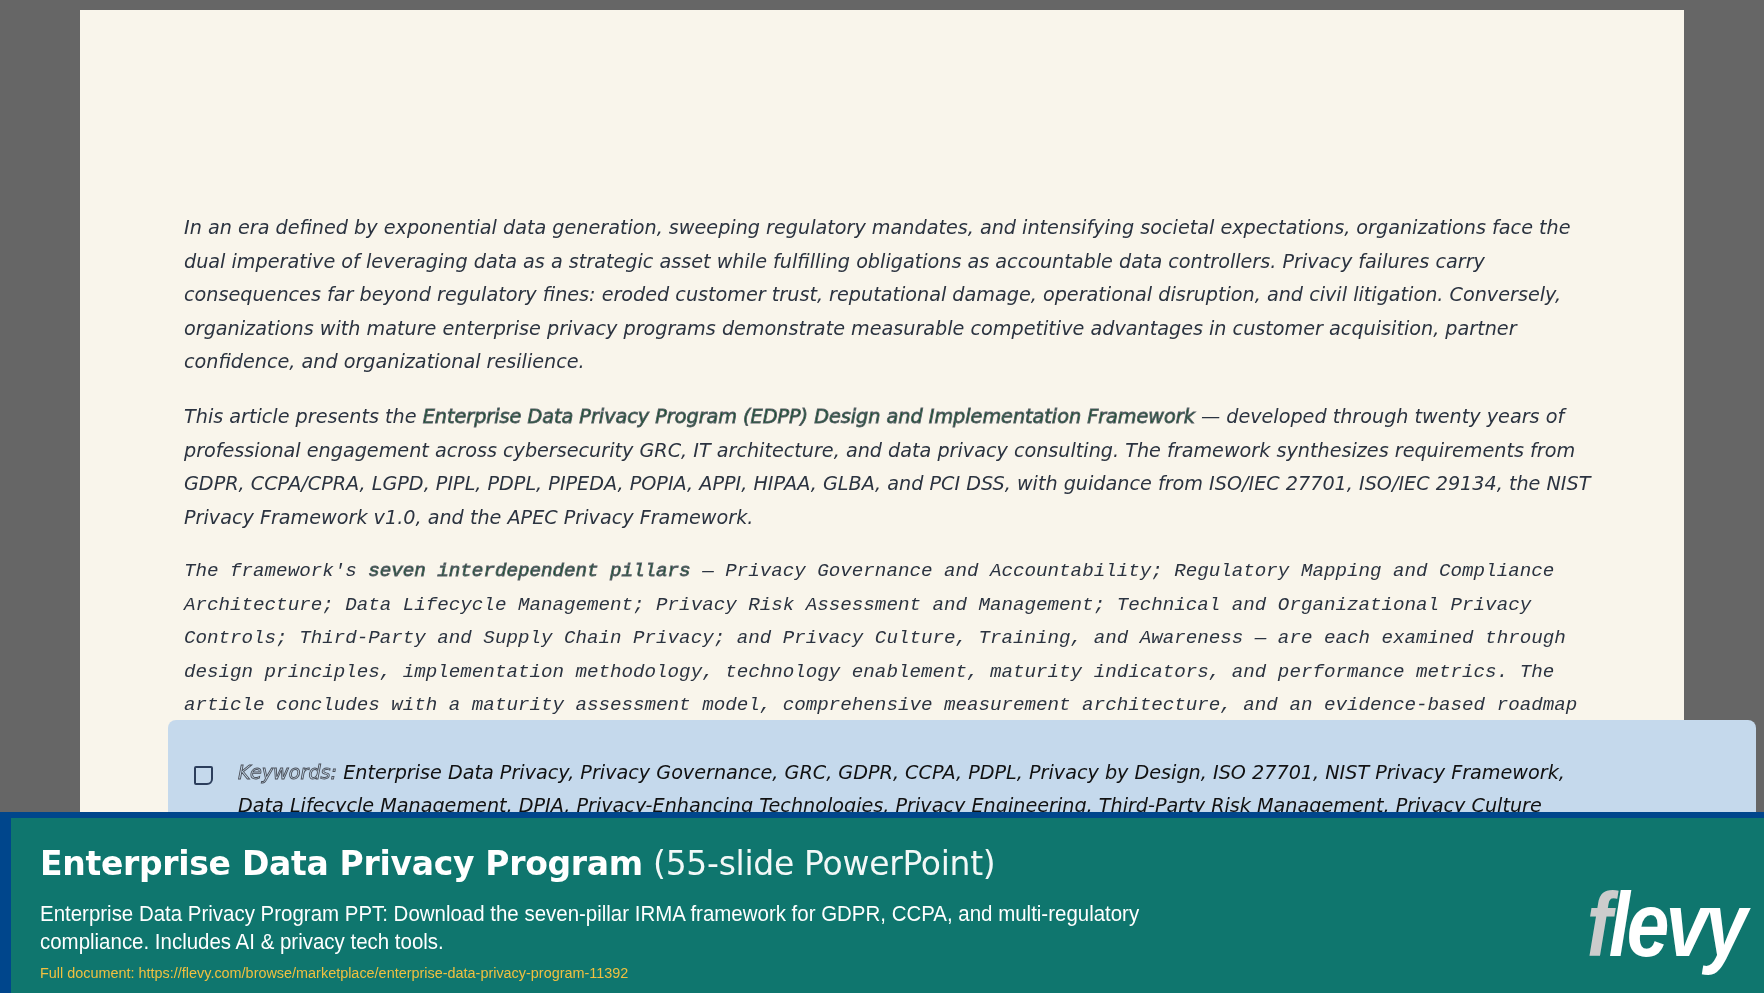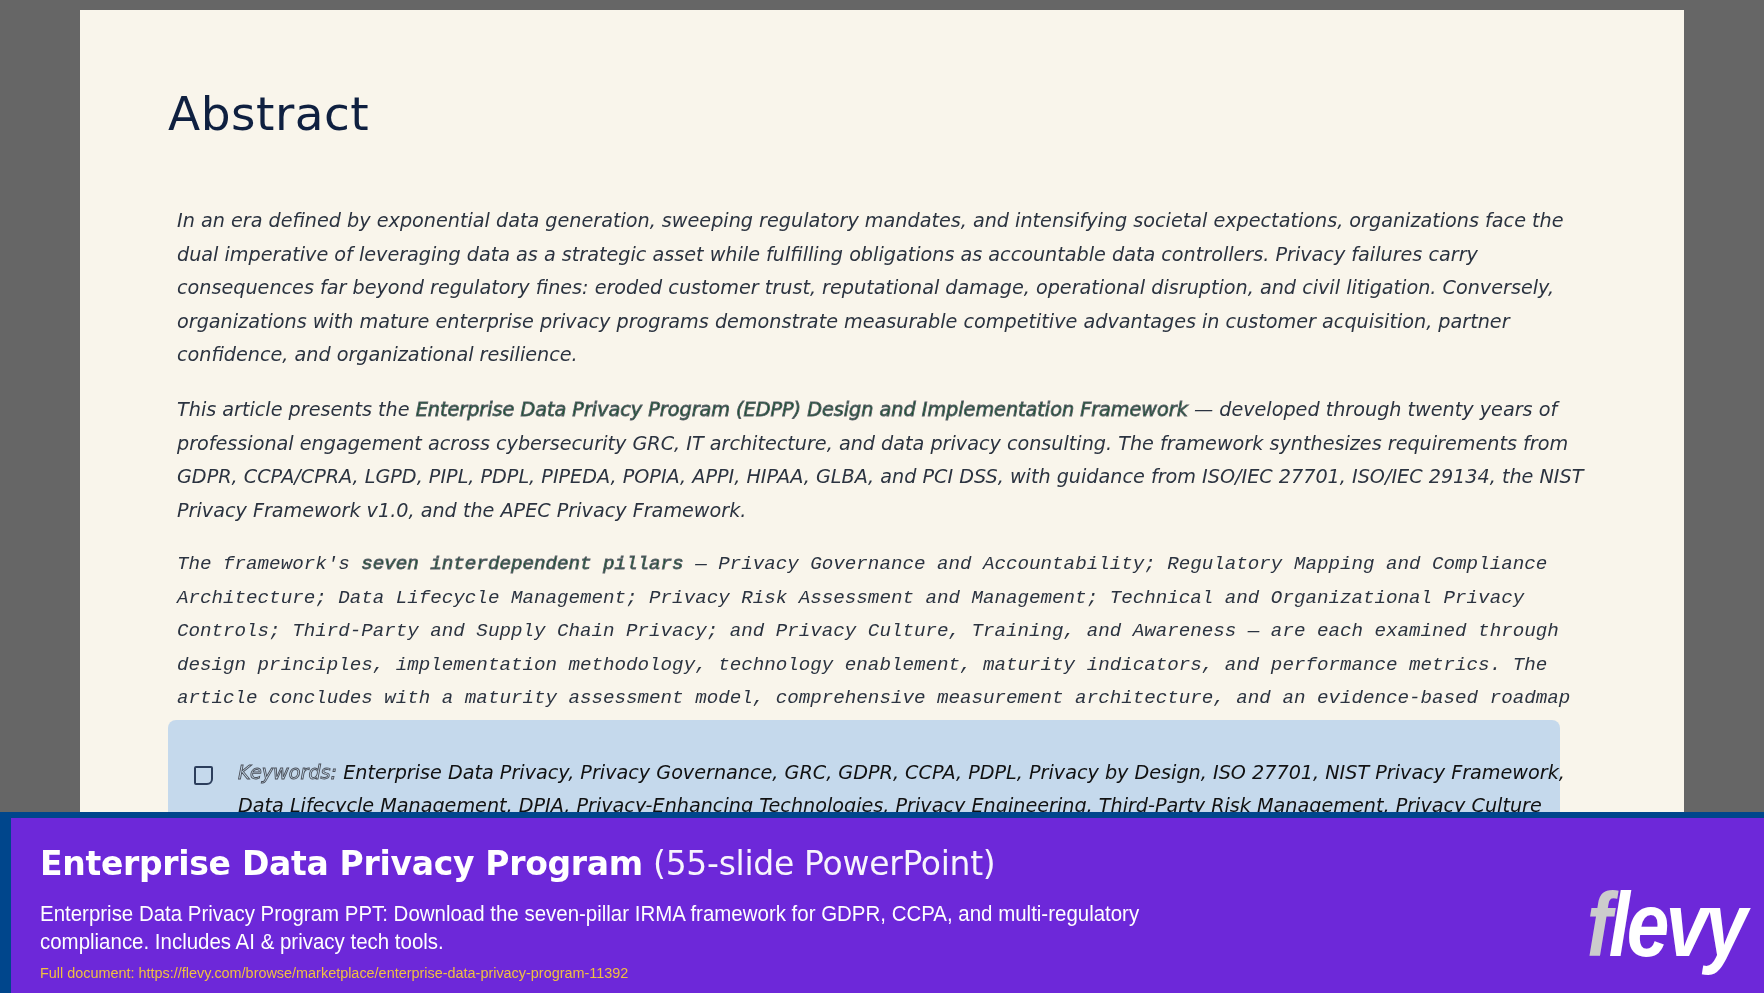--- a/index.html
+++ b/index.html
@@ -16,49 +16,49 @@
   .title {
     position: absolute; left: 88px; top: 76px;
     font-family: "DejaVu Sans", sans-serif;
     font-size: 47px; font-weight: normal; color: #0f2040; margin: 0;
     letter-spacing: 0.5px;
   }
   .para {
     position: absolute; left: 88px; width: 1430px;
     font-family: "DejaVu Sans", sans-serif;
     font-style: italic; font-size: 19.2px; line-height: 33.5px;
-    color: #2b3340; margin: 9px;
+    color: #2b3340; margin: 16px;
   }
   .p1 { top: 185px; }
   .p2 { top: 374px; }
   .p3 { top: 529px; font-family: Liberation Mono, monospace; }
   .hl {
     color: #14532d;
     -webkit-text-stroke: 0.9px #5a5f68;
     font-weight: normal;
   }
   .keywords {
-    position: absolute; left: 88px; top: 710px; width: 1392px; height: 140px;
+    position: absolute; left: 88px; top: 710px; width: 1588px; height: 140px;
     background: #c5d9ec; border-radius: 8px;
   }
   .kw-icon {
     position: absolute; left: 26px; top: 46px; width: 15px; height: 15px;
     border: 2.5px solid #2c3e5c; border-radius: 2px 2px 6px 2px;
   }
   .kw-text {
     position: absolute; left: 70px; top: 36px; width: 1340px;
     font-family: "DejaVu Sans", sans-serif; font-style: italic;
     font-size: 19.2px; line-height: 33px; color: #111;
   }
   .kw-label {
     color: #c5d9ec; -webkit-text-stroke: 0.9px #4a4f58;
   }
   .banner {
     position: absolute; left: 0; top: 812px; width: 1764px; height: 181px;
-    background: #6d28d9;
+    background: #0f766e;
     border-top: 6px solid #00468c;
     border-left: 11px solid #00468c;
     box-sizing: border-box;
   }
   .banner-title {
     position: absolute; left: 29px; top: 26px;
     font-family: "DejaVu Sans", sans-serif; font-size: 33px; color: #ffffff;
     white-space: nowrap; letter-spacing: -0.3px;
   }
   .banner-title .bold { font-weight: bold; }
@@ -79,21 +79,20 @@
     font-size: 90px; letter-spacing: -4px; line-height: 90px;
     transform: scaleX(0.85); transform-origin: right top;
   }
   .logo .f { color: #cccccc; }
   .logo .rest { color: #ffffff; }
 </style>
 </head>
 <body>
 
 <div class="page">
-  <h1 class="title">Abstract</h1>
 
   <p class="para p1">In an era defined by exponential data generation, sweeping regulatory mandates, and intensifying societal expectations, organizations face the dual imperative of leveraging data as a strategic asset while fulfilling obligations as accountable data controllers. Privacy failures carry consequences far beyond regulatory fines: eroded customer trust, reputational damage, operational disruption, and civil litigation. Conversely, organizations with mature enterprise privacy programs demonstrate measurable competitive advantages in customer acquisition, partner confidence, and organizational resilience.</p>
 
   <p class="para p2"><span>This article presents the </span><span class="hl">Enterprise Data Privacy Program (EDPP) Design and Implementation Framework</span><span> — developed through twenty years of professional engagement across cybersecurity GRC, IT architecture, and data privacy consulting. The framework synthesizes requirements from GDPR, CCPA/CPRA, LGPD, PIPL, PDPL, PIPEDA, POPIA, APPI, HIPAA, GLBA, and PCI DSS, with guidance from ISO/IEC 27701, ISO/IEC 29134, the NIST Privacy Framework v1.0, and the APEC Privacy Framework.</span></p>
 
   <p class="para p3"><span>The framework's </span><span class="hl">seven interdependent pillars</span><span> — Privacy Governance and Accountability; Regulatory Mapping and Compliance Architecture; Data Lifecycle Management; Privacy Risk Assessment and Management; Technical and Organizational Privacy Controls; Third-Party and Supply Chain Privacy; and Privacy Culture, Training, and Awareness — are each examined through design principles, implementation methodology, technology enablement, maturity indicators, and performance metrics. The article concludes with a maturity assessment model, comprehensive measurement architecture, and an evidence-based roadmap for sustainable, auditable, future-proof enterprise privacy excellence.</span></p>
 
   <div class="keywords">
     <span class="kw-icon"></span>
     <div class="kw-text"><span class="kw-label">Keywords:</span><span> Enterprise Data Privacy, Privacy Governance, GRC, GDPR, CCPA, PDPL, Privacy by Design, ISO 27701, NIST Privacy Framework, Data Lifecycle Management, DPIA, Privacy-Enhancing Technologies, Privacy Engineering, Third-Party Risk Management, Privacy Culture</span></div>

